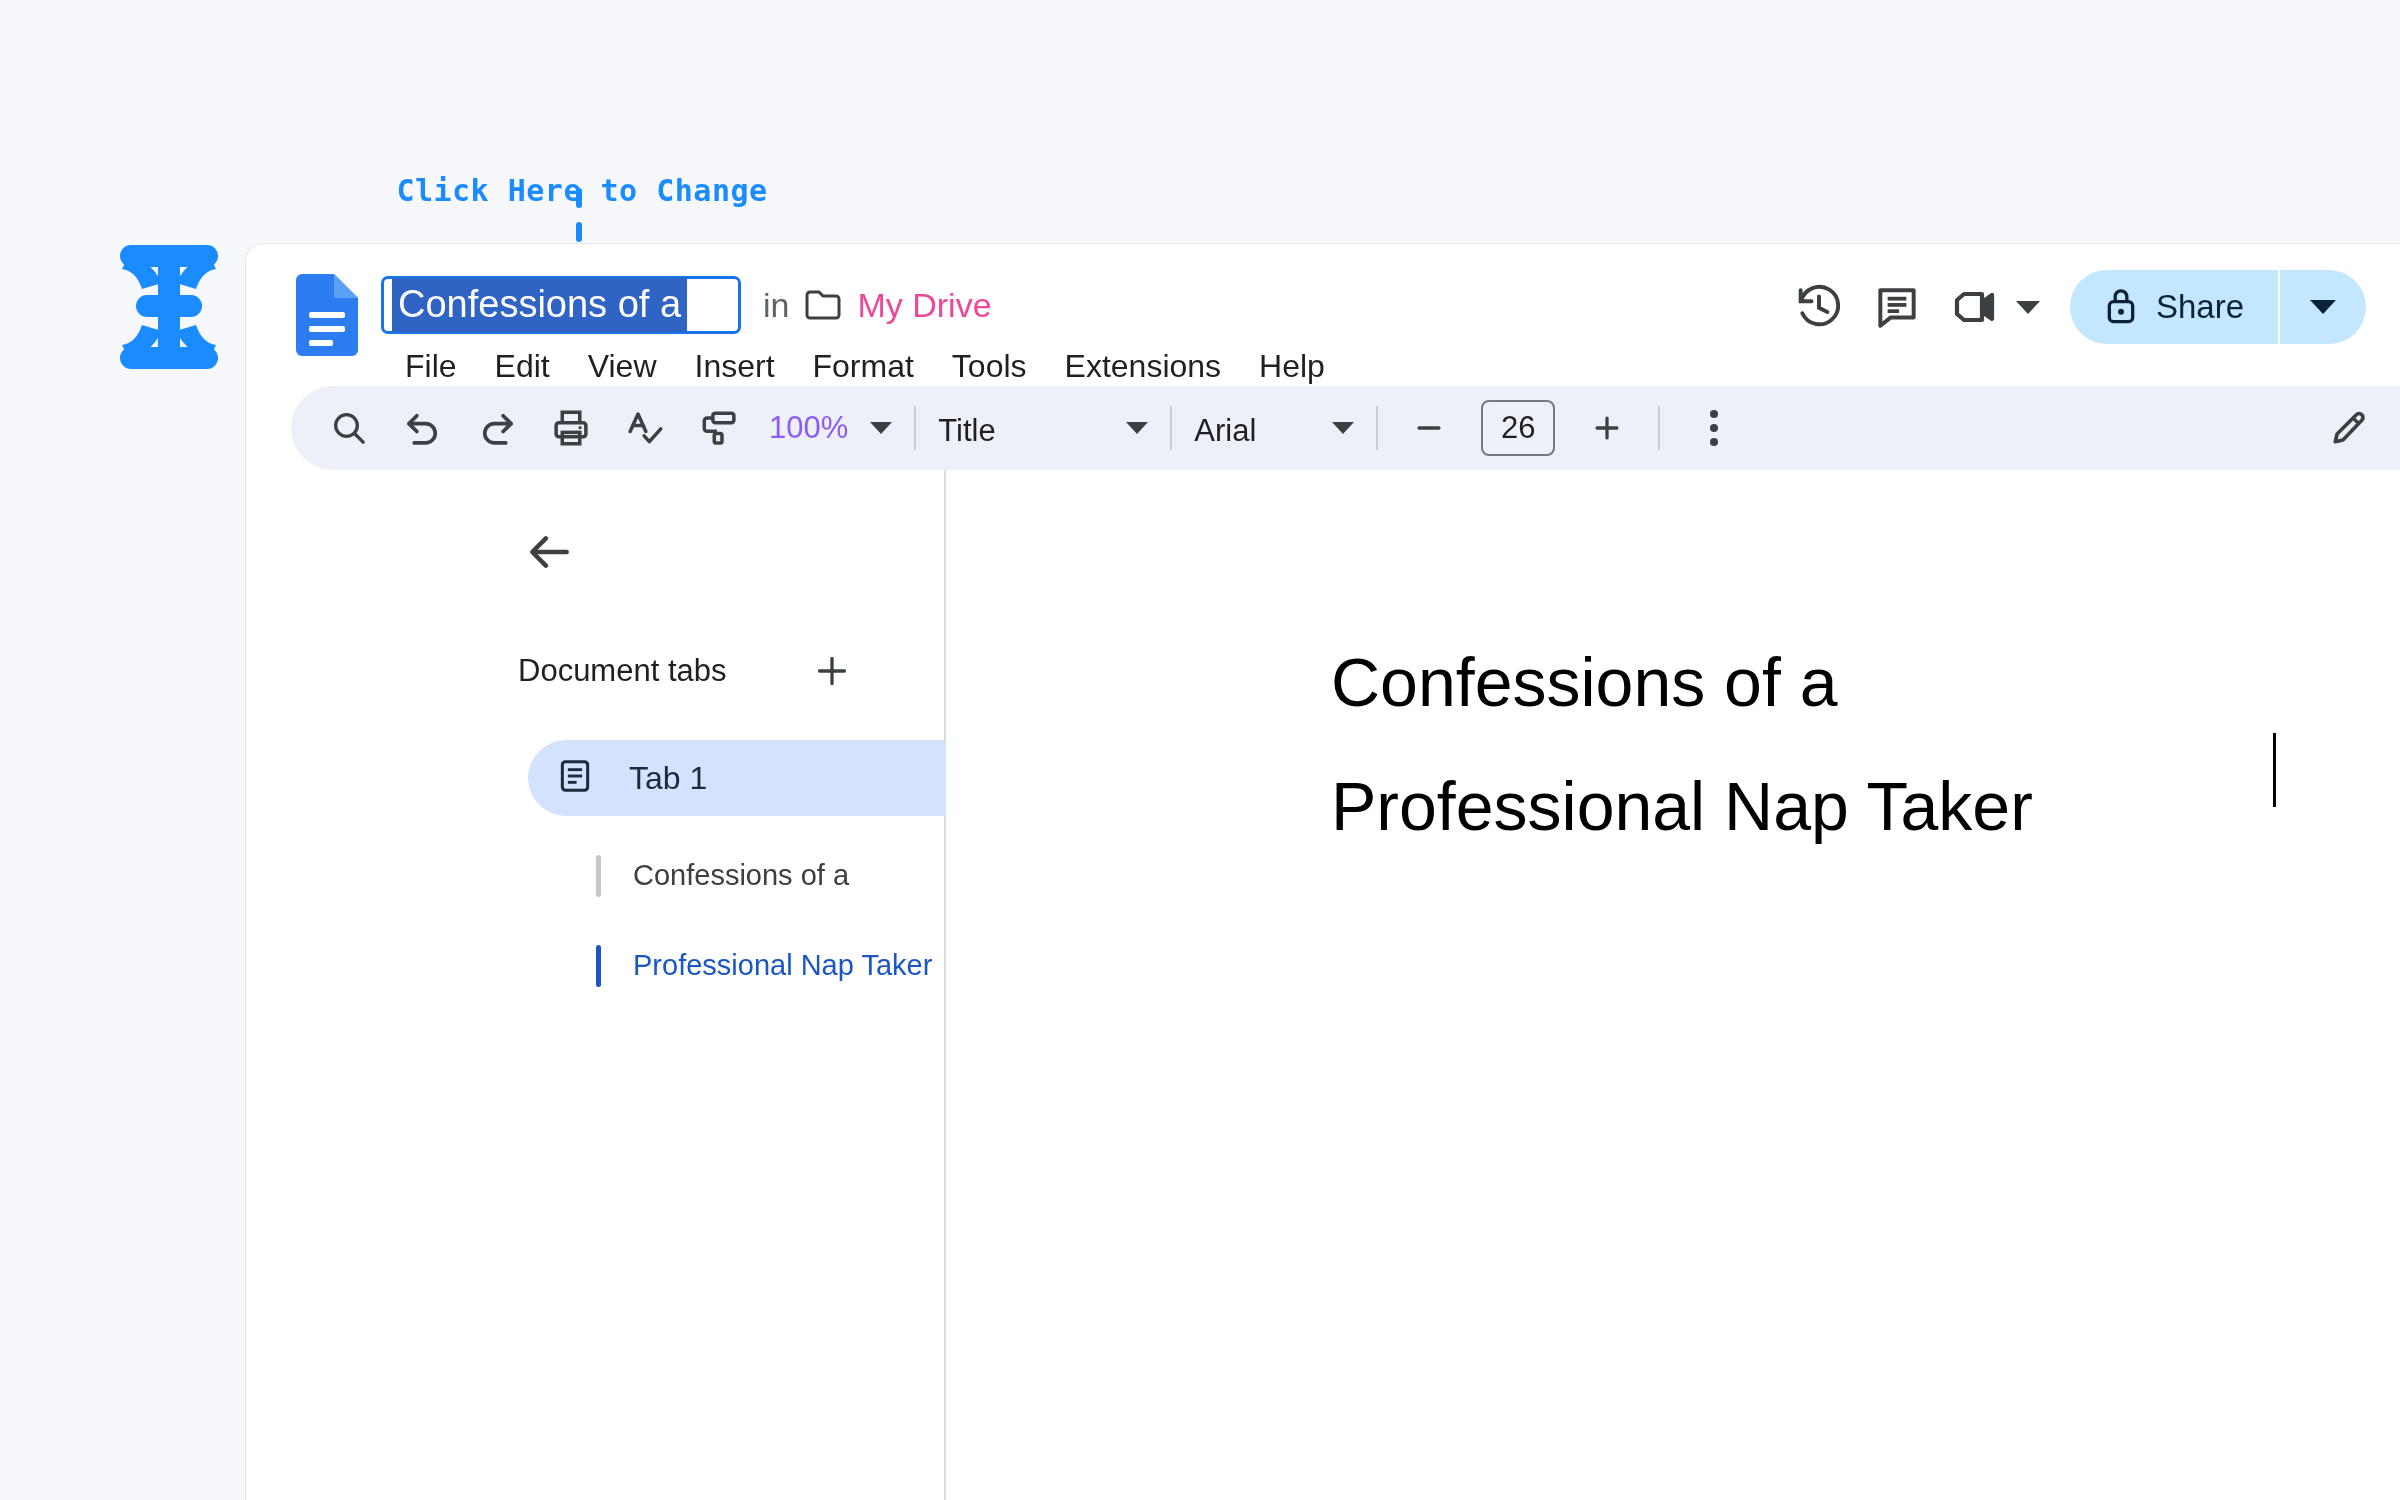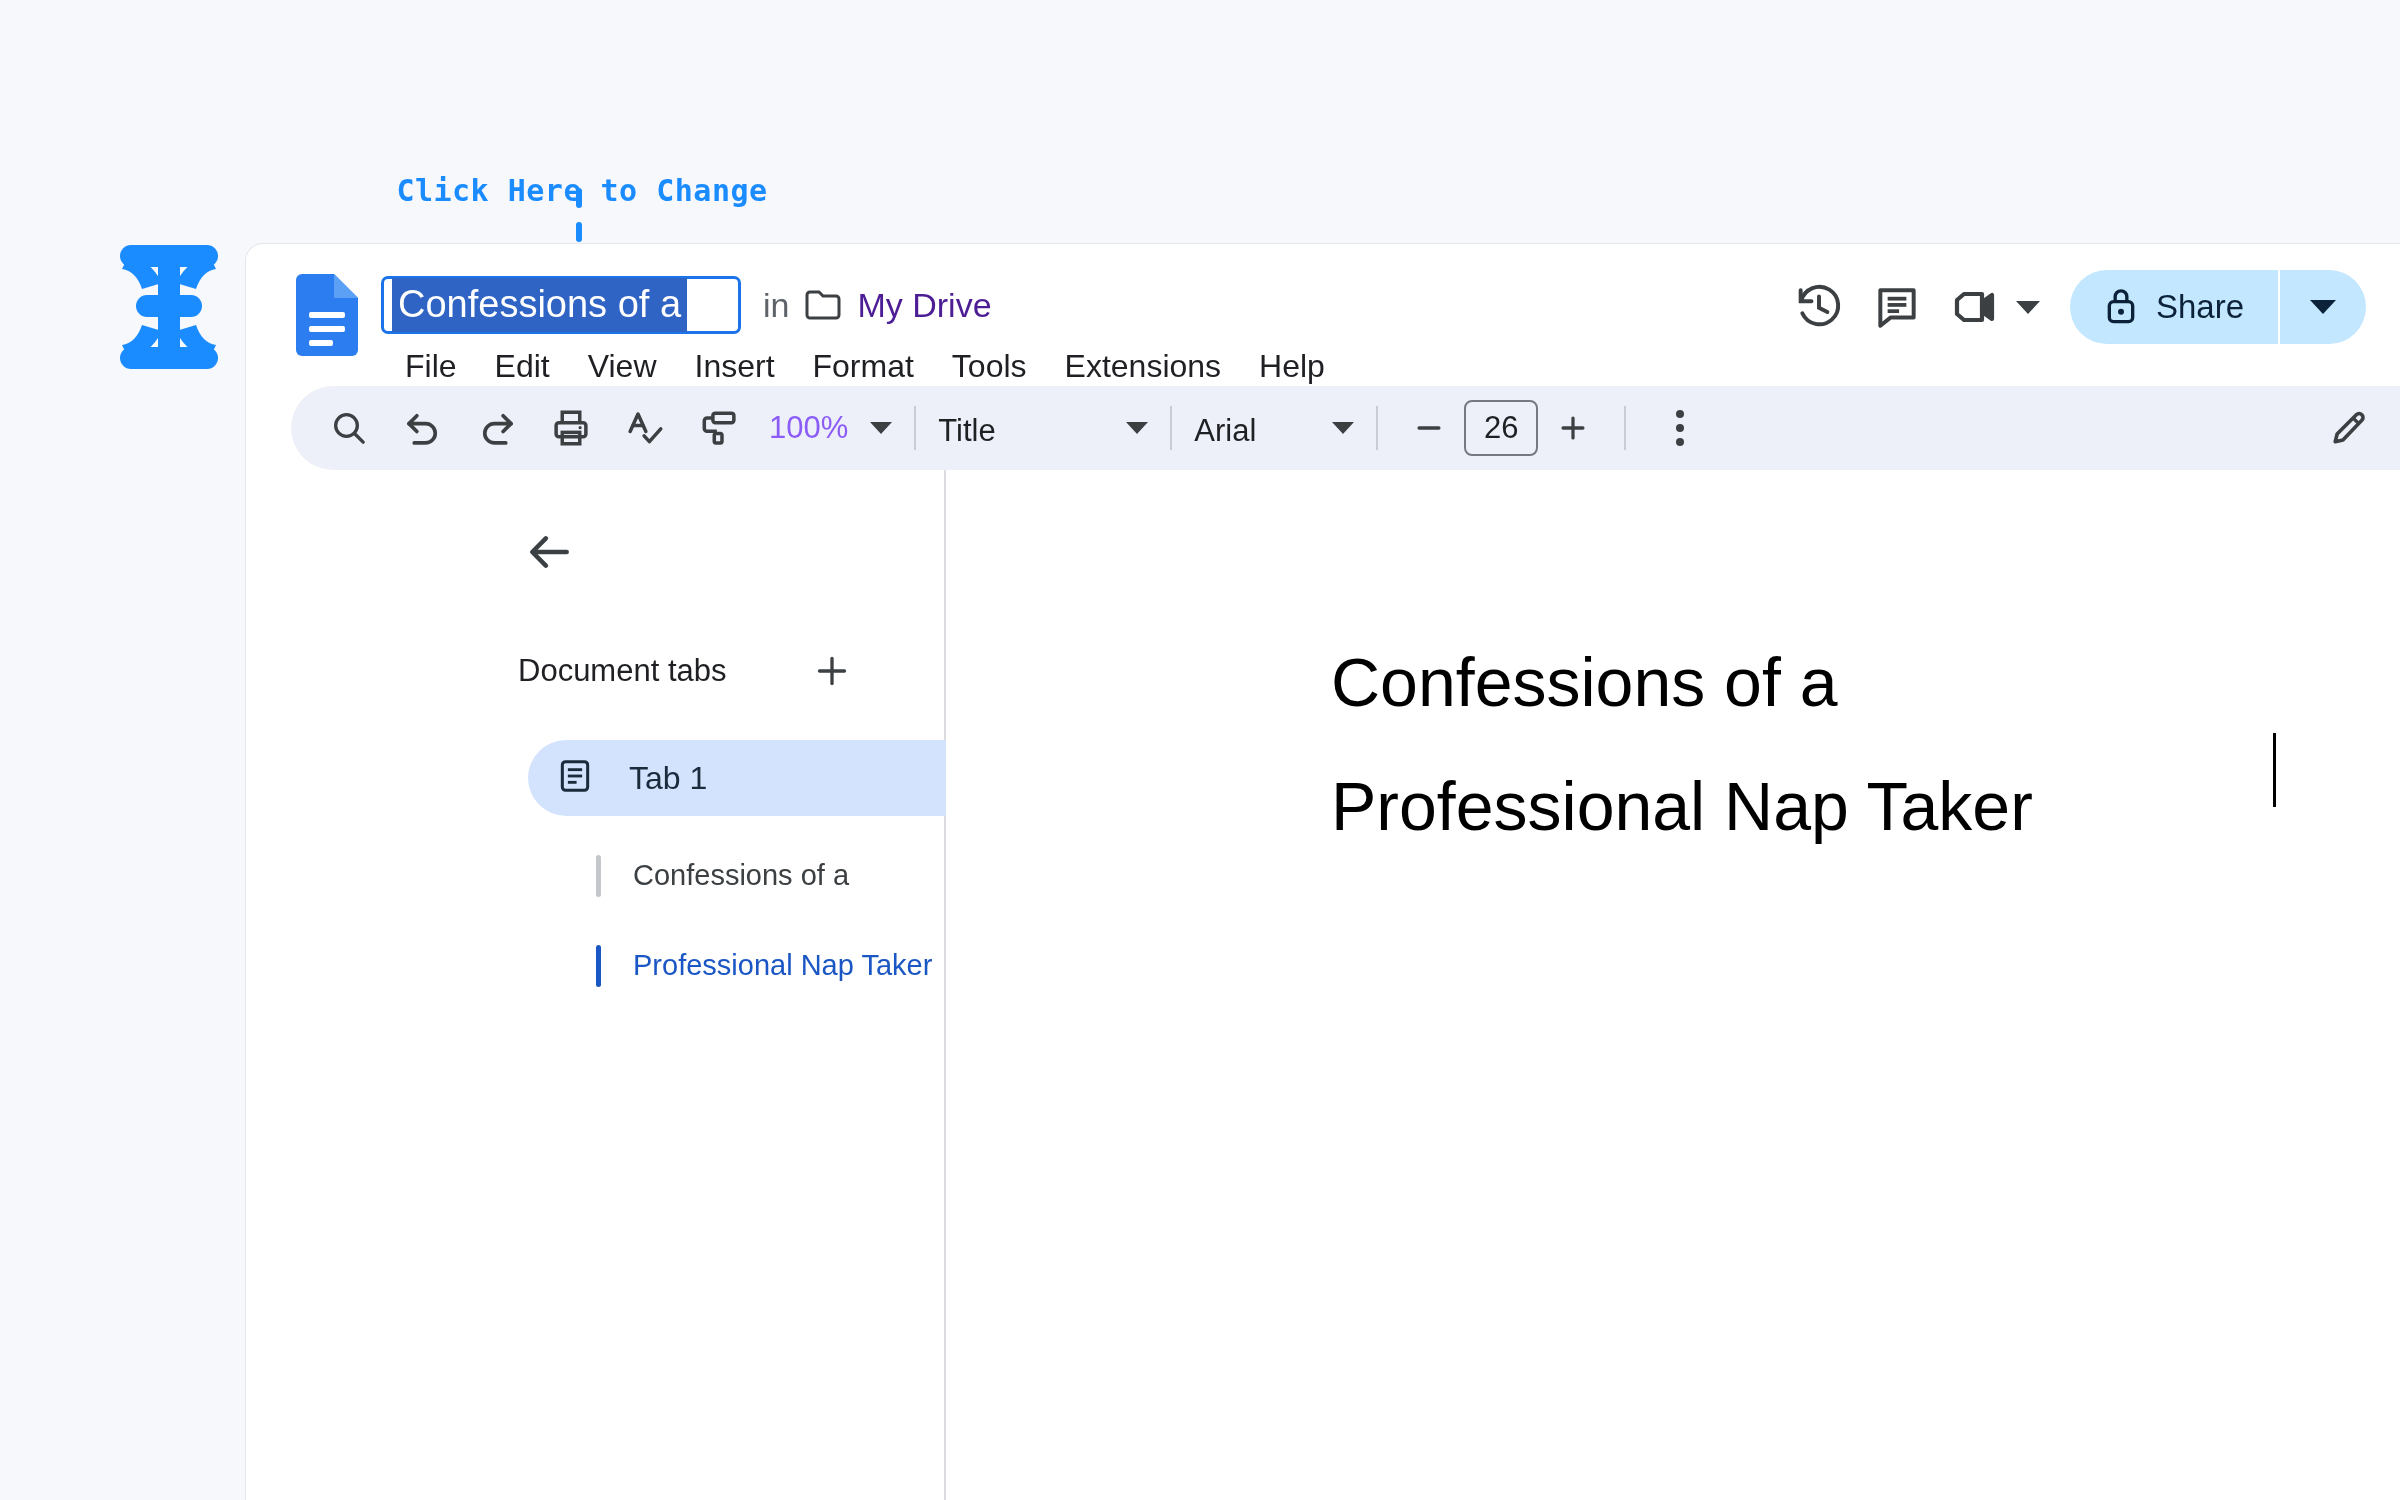--- a/index.html
+++ b/index.html
@@ -76,21 +76,21 @@
     background: #2f63c4;
     color: #ffffff;
     font-size: 38px;
     line-height: 48px;
     padding: 2px 6px 4px 6px;
     white-space: pre;
     font-family: "Liberation Sans", sans-serif;
   }
   .in-label { font-size: 34px; color: #5d6368; margin: 0 16px 0 22px; }
   .folder-icon { width: 36px; height: 30px; margin-right: 16px; }
-  .drive-label { font-size: 34px; color: #4c1d95; }
+  .drive-label { font-size: 34px; color: #ec4899; }
 
   .menubar { position: absolute; left: 140px; top: 100px; display: flex; gap: 0; }
   .menu-item {
     font-size: 32px; color: #1f2023;
     padding: 4px 19px; border-radius: 6px;
     white-space: nowrap;
   }
 
   .header-right { position: absolute; right: 34px; top: 24px; display: flex; align-items: center; gap: 0; }
   .hicon { width: 78px; height: 78px; display: flex; align-items: center; justify-content: center; border-radius: 50%; }
@@ -122,21 +122,21 @@
   }
   .tb-btn { width: 64px; height: 64px; display: flex; align-items: center; justify-content: center; border-radius: 50%; margin-right: 10px; }
   .tb-zoom { display: flex; align-items: center; margin-left: 8px; }
   .tb-zoom-label { font-size: 31px; color: #8b5cf6; }
   .tb-caret { width: 0; height: 0; border-left: 11px solid transparent; border-right: 11px solid transparent; border-top: 12px solid #3c4043; margin-left: 22px; }
   .divider { width: 2px; height: 44px; background: #c9ccd4; margin: 0 22px; }
   .tb-select { display: flex; align-items: center; }
   .tb-select-label { font-size: 31px; color: #1f2023; margin-top: 6px; }
   .tb-style { width: 210px; }
   .tb-font { width: 160px; }
-  .fs-wrap { display: flex; align-items: center; }
+  .fs-wrap { display: flex; align-items: center; gap: 17px; }
   .fs-minus, .fs-plus { width: 58px; height: 58px; display: flex; align-items: center; justify-content: center; }
   .fs-box {
     width: 74px; height: 56px;
     border: 2px solid #747a80; border-radius: 8px;
     background: #edf0f8;
     display: flex; align-items: center; justify-content: center;
     font-size: 31px; color: #1f2023;
     margin: 0 6px;
   }
   .kebab { display: flex; flex-direction: column; gap: 6px; align-items: center; }

